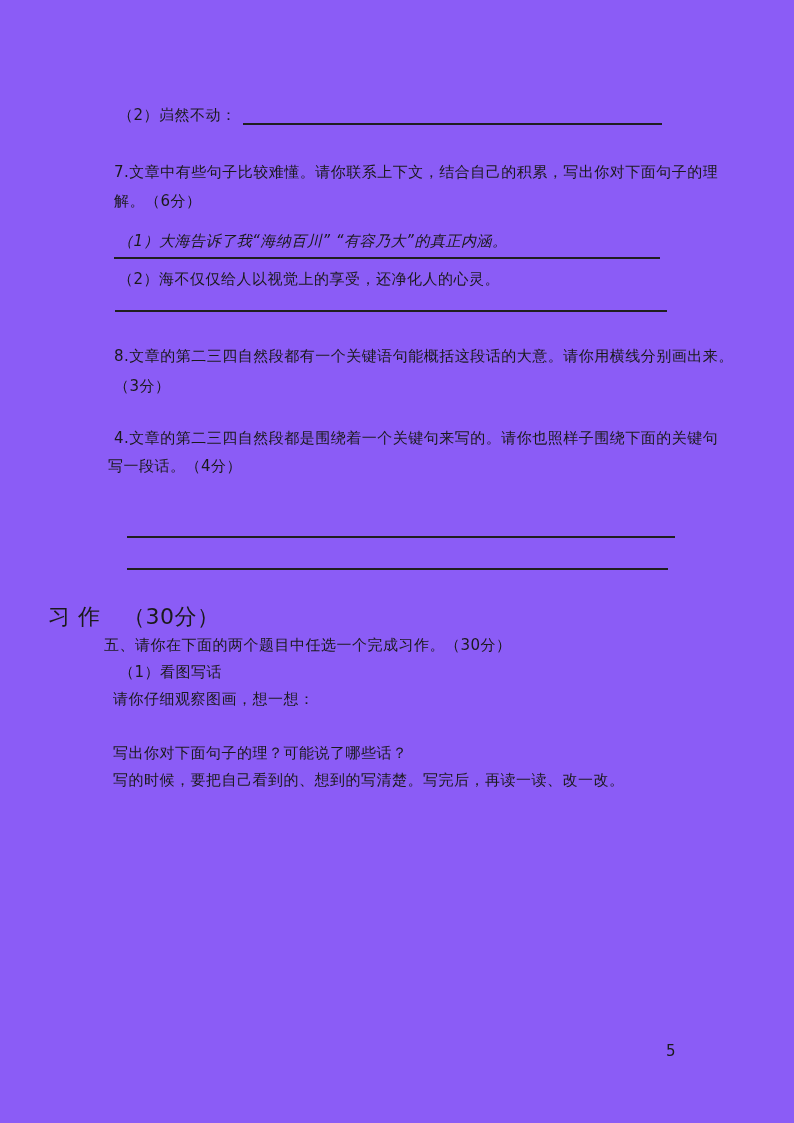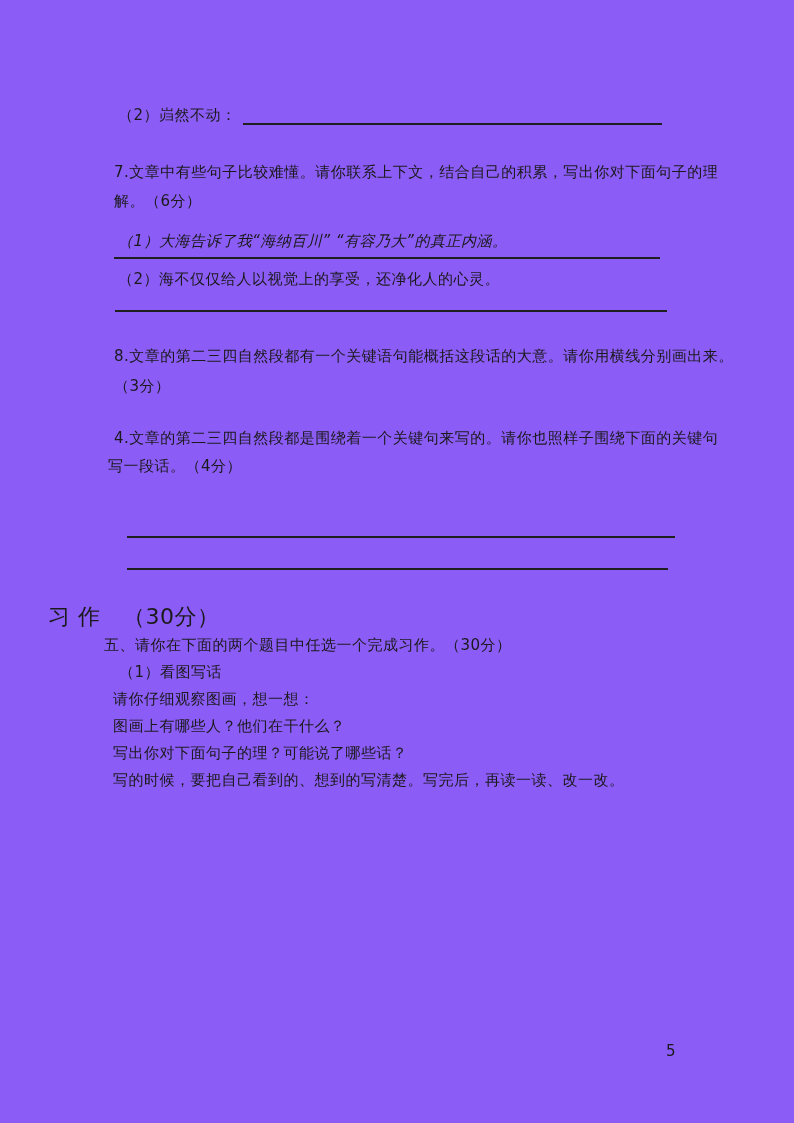--- a/index.html
+++ b/index.html
@@ -80,19 +80,18 @@
   <div class="line" style="top:428px; left:114px;">4.文章的第二三四自然段都是围绕着一个关键句来写的。请你也照样子围绕下面的关键句</div>
   <div class="line" style="top:456px; left:108px;">写一段话。（4分）</div>
 
   <div class="rule" style="top:536px; left:127px; width:548px;"></div>
   <div class="rule" style="top:568px; left:127px; width:541px;"></div>
 
   <div class="line centered" style="top:607px;">习 作　（30分）</div>
   <div class="line" style="top:635px; left:104px;">五、请你在下面的两个题目中任选一个完成习作。（30分）</div>
   <div class="line" style="top:662px; left:119px;">（1）看图写话</div>
   <div class="line" style="top:689px; left:113px;">请你仔细观察图画，想一想：</div>
-  <div class="line" style="top:716px; left:113px;">图画上有哪些人？他们在干什么？</div>
   <div class="line" style="top:743px; left:113px;">写出你对下面句子的理？可能说了哪些话？</div>
   <div class="line" style="top:770px; left:113px;">写的时候，要把自己看到的、想到的写清楚。写完后，再读一读、改一改。</div>
 
   <div class="page-number" style="top:1042px; left:666px;">5</div>
 
 </div>
 
 </body></html>

